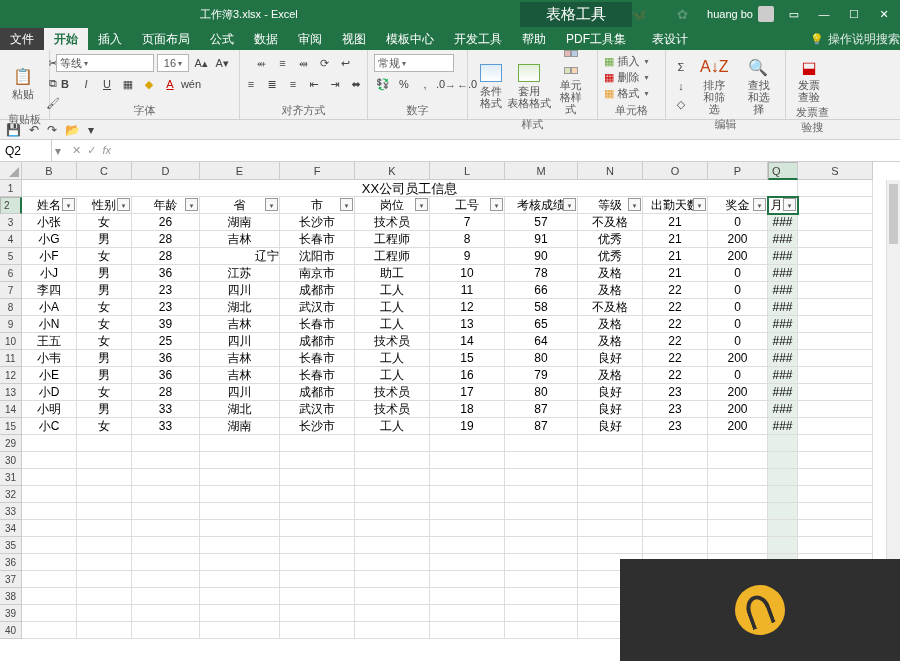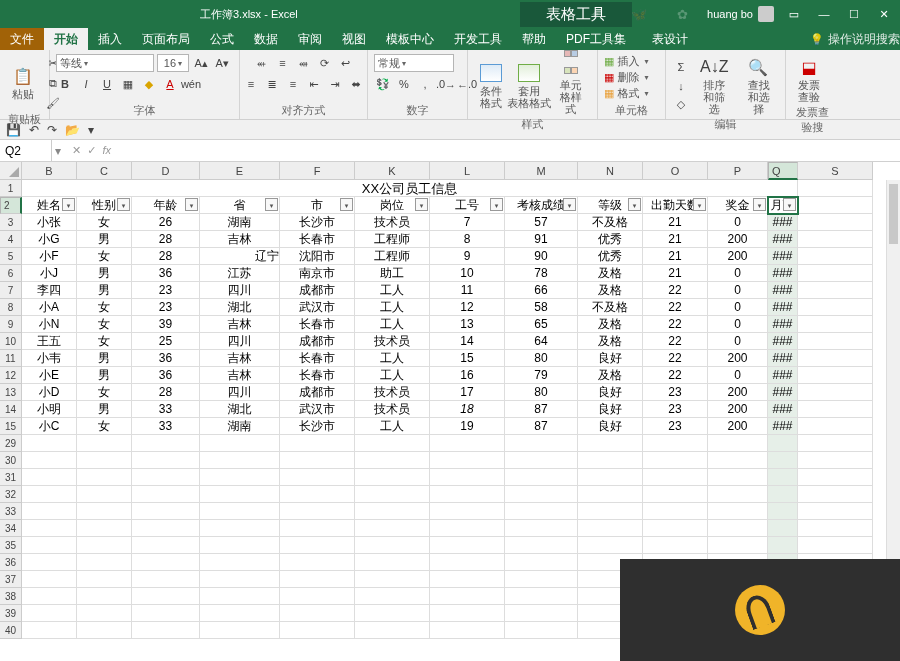--- a/index.html
+++ b/index.html
@@ -12,21 +12,21 @@
 .titlebar .right { position: absolute; right: 6px; display: flex; align-items: center; gap: 10px; }
 .titlebar .right .user { display: flex; align-items: center; gap: 5px; }
 .titlebar .right .avatar { width: 16px; height: 16px; background: #ccc; border-radius: 2px; }
 .titlebar .right .winbtn { width: 20px; text-align: center; cursor: pointer; }
 .titlebar .deco { position: absolute; left: 590px; display: flex; gap: 30px; opacity: 0.25; }
 .titlebar .deco span { font-size: 13px; }
 
 
 .tabs { height: 22px; background: #217346; display: flex; color: #fff; font-size: 12px; }
 .tabs .tab { padding: 3px 10px; cursor: pointer; }
-.tabs .tab.file { background: #a16207; }
+.tabs .tab.file { background: #404040; }
 .tabs .tab.active { background: #f1f1f1; color: #217346; font-weight: bold; }
 .tabs .tell { margin-left: auto; margin-right: 0; display: flex; align-items: center; gap: 4px; opacity: 0.85; padding-left: 60px;}
 .tabs .tell .bulb { font-size: 11px; }
 
 
 .ribbon { height: 70px; background: #f1f1f1; border-bottom: 1px solid #d0d0d0; display: flex; font-size: 11px; color: #555; }
 .group { border-right: 1px solid #d4d4d4; padding: 4px 6px 1px 6px; display: flex; flex-direction: column; justify-content: space-between; }
 .group .label { text-align: center; font-size: 11px; color: #666; }
 .group .body { flex: 1; display: flex; align-items: center; gap: 4px; }
 .bigbtn { display: flex; flex-direction: column; align-items: center; gap: 1px; padding: 2px 4px; cursor: pointer; min-width: 34px; }
@@ -275,21 +275,21 @@
   </div>
 
   <div class="group" style="width:120px;">
     <div class="body">
       <div style="display:flex;flex-direction:column;gap:1px;">
         <span class="smbtn">Σ</span>
         <span class="smbtn">↓</span>
         <span class="smbtn">◇</span>
       </div>
       <div class="bigbtn">
-        <span class="icn" style="color:#404040;">A↓Z</span>
+        <span class="icn" style="color:#c2410c;">A↓Z</span>
         <span class="txt">排序和筛选</span>
       </div>
       <div class="bigbtn">
         <span class="icn">🔍</span>
         <span class="txt">查找和选择</span>
       </div>
     </div>
     <div class="label">编辑</div>
   </div>
 
@@ -557,21 +557,21 @@
         <div class="cell selcol" style="width: 30px;">###</div>
         <div class="cell" style="width: 75px;"></div>
       </div>
       <div class="row">
         <div class="cell" style="width: 55px;">小明</div>
         <div class="cell" style="width: 55px;">男</div>
         <div class="cell" style="width: 68px;">33</div>
         <div class="cell" style="width: 80px;">湖北</div>
         <div class="cell" style="width: 75px;">武汉市</div>
         <div class="cell" style="width: 75px;">技术员</div>
-        <div class="cell" style="width: 75px; font-style: italic;">18</div>
+        <div class="cell" style="width: 75px;">18</div>
         <div class="cell" style="width: 73px;">87</div>
         <div class="cell" style="width: 65px;">良好</div>
         <div class="cell" style="width: 65px;">23</div>
         <div class="cell" style="width: 60px;">200</div>
         <div class="cell selcol" style="width: 30px;">###</div>
         <div class="cell" style="width: 75px;"></div>
       </div>
       <div class="row">
         <div class="cell" style="width: 55px;">小C</div>
         <div class="cell" style="width: 55px;">女</div>

